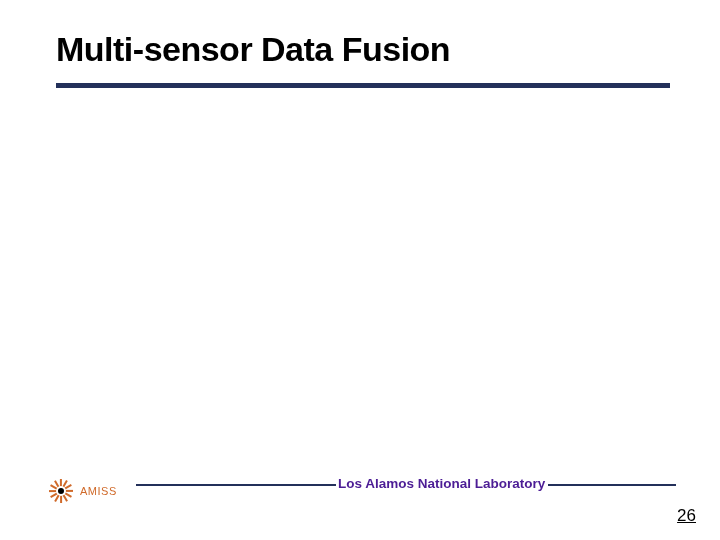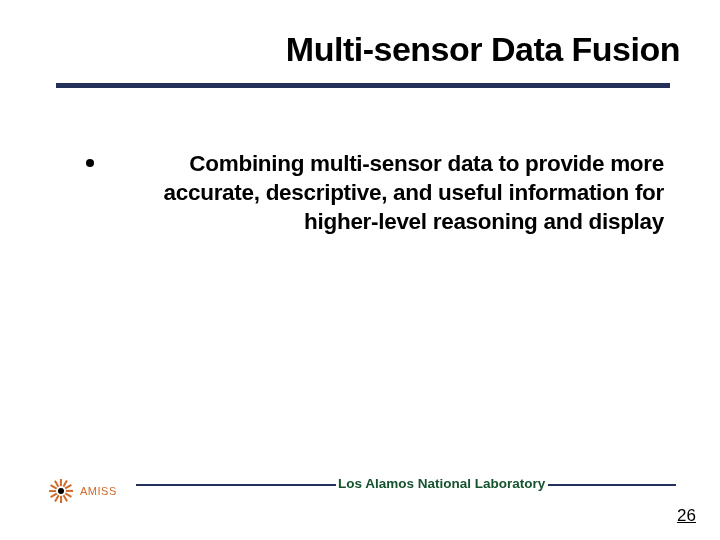--- a/index.html
+++ b/index.html
@@ -7,21 +7,20 @@
   body {
     background: #ffffff;
     font-family: Arial, Helvetica, sans-serif;
     position: relative;
     overflow: hidden;
   }
   .slide {
     width: 720px;
     height: 540px;
     position: relative;
-    text-align: right;
   }
   .title-area {
     position: absolute;
     top: 30px;
     left: 56px;
     right: 40px;
   }
   .title {
     font-size: 34px;
     font-weight: bold;
@@ -125,47 +124,41 @@
     top: 20px;
     height: 2px;
     background: #23305a;
   }
   .footer-label {
     position: absolute;
     left: 338px;
     top: 12px;
     font-size: 13.5px;
     font-weight: bold;
-    color: #14532d;
+    color: #4c1d95;
   }
   .page-number {
     position: absolute;
     right: 24px;
     bottom: 14px;
     font-size: 17px;
     color: #000;
     text-decoration: underline;
   }
 </style>
 </head>
 <body>
 
 <div class="slide">
 
   <div class="title-area">
     <div class="title">Multi-sensor Data Fusion</div>
     <div class="title-underline"></div>
   </div>
 
-  <div class="body-area">
-    <div class="bullet-item">
-      <div class="bullet-dot"></div>
-      <div class="bullet-text">Combining multi-sensor data to provide more accurate, descriptive, and useful information for higher-level reasoning and display</div>
-    </div>
-  </div>
 
   <div class="footer">
     <div class="logo">
       <div class="logo-mark">
         <div class="logo-burst">
           <span style="transform: translate(-50%,-100%) rotate(0deg);"></span>
           <span style="transform: translate(-50%,-100%) rotate(30deg);"></span>
           <span style="transform: translate(-50%,-100%) rotate(60deg);"></span>
           <span style="transform: translate(-50%,-100%) rotate(90deg);"></span>
           <span style="transform: translate(-50%,-100%) rotate(120deg);"></span>

